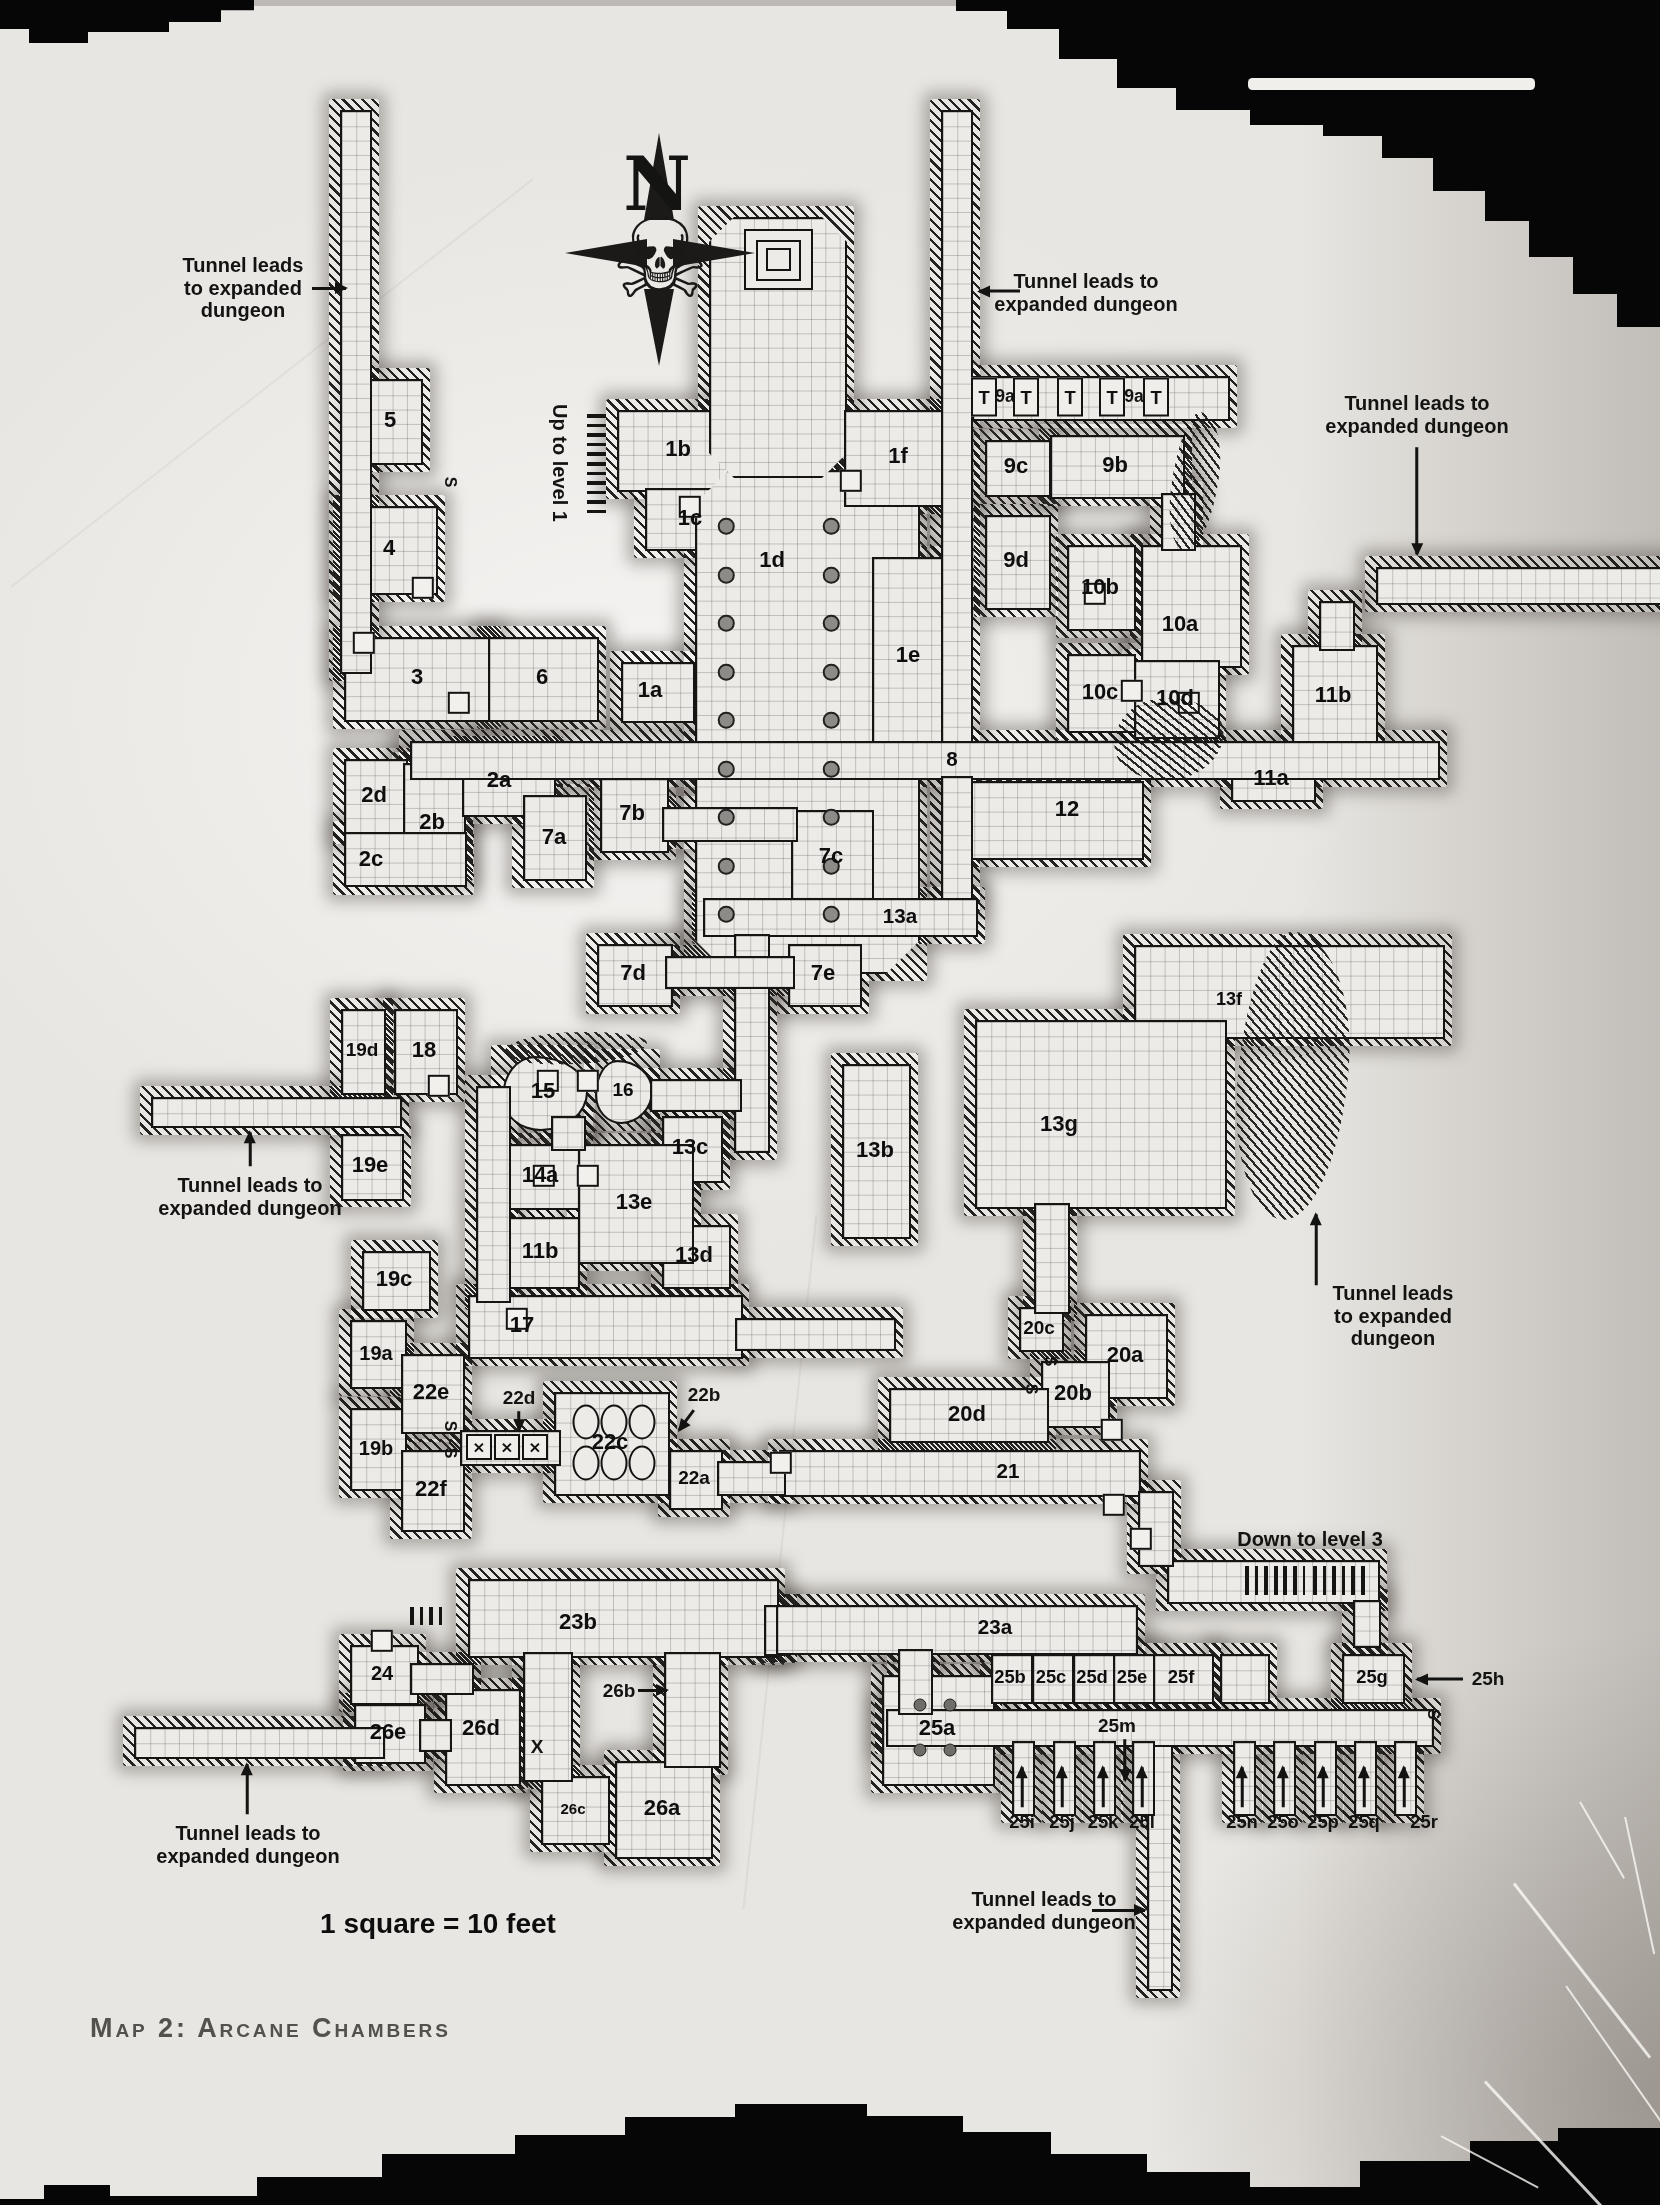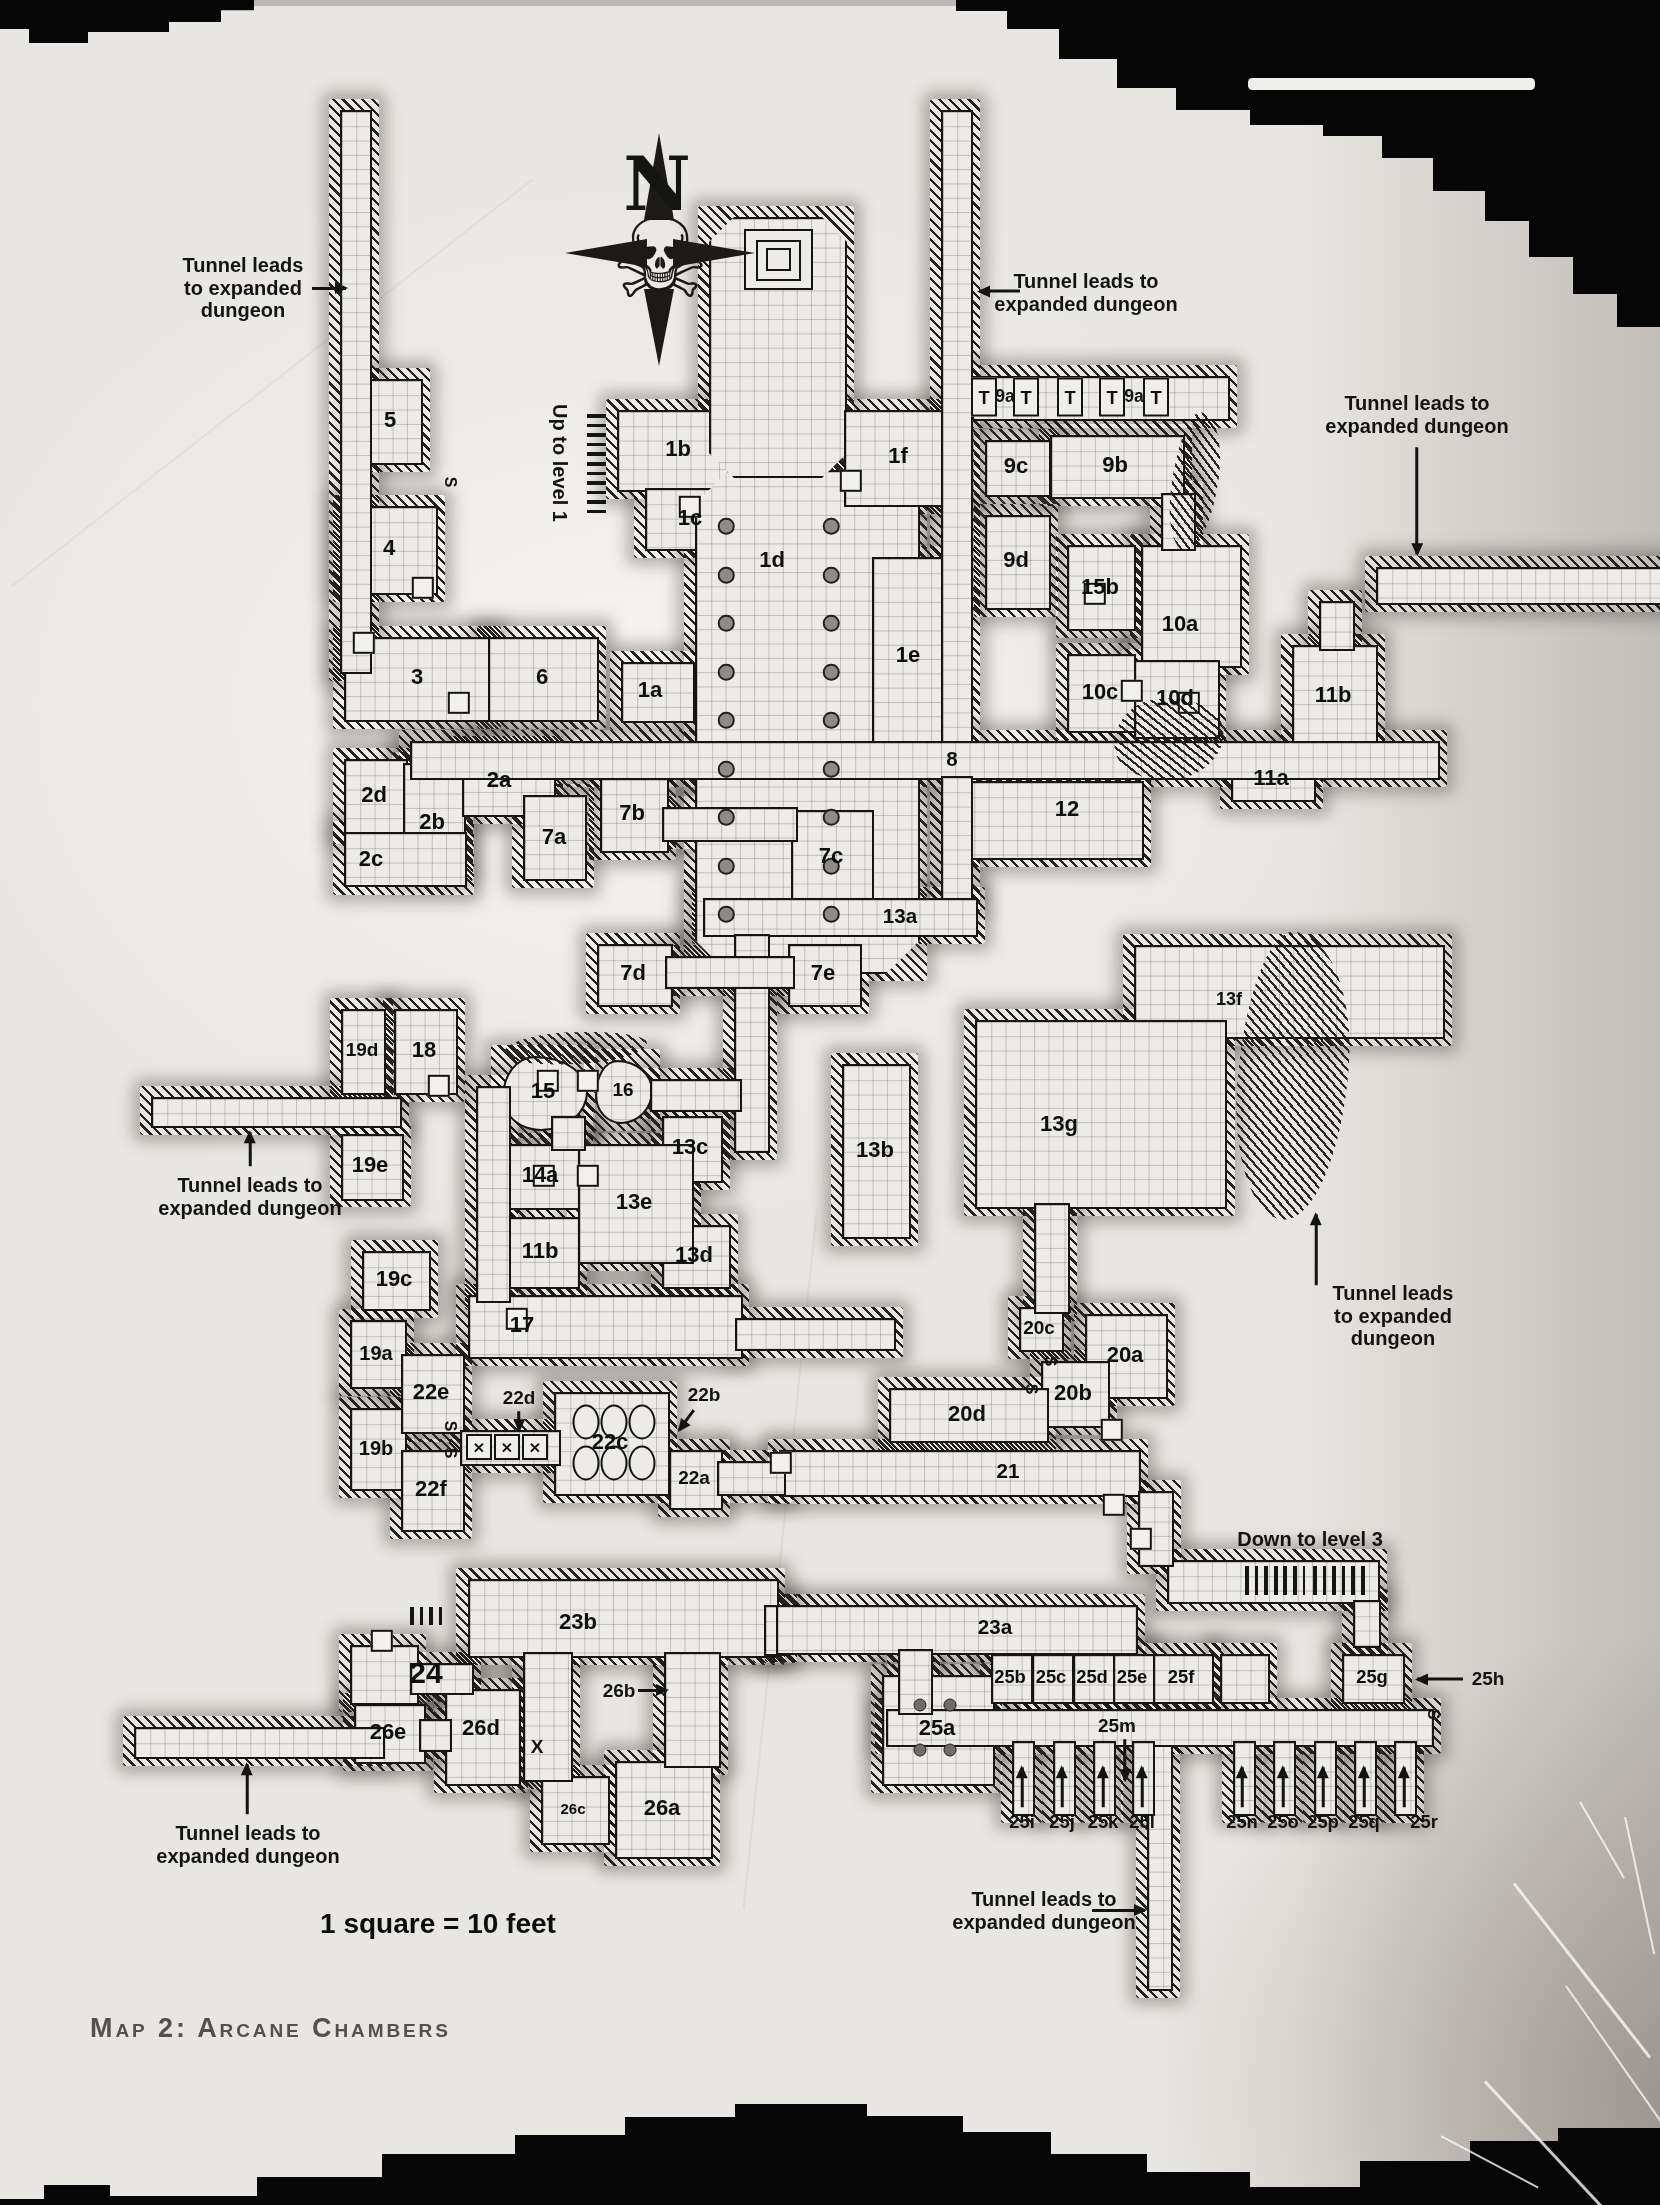--- a/index.html
+++ b/index.html
@@ -379,21 +379,21 @@
       <div class="rlabel" style="left: 542px; top: 677px; font-size: 22px;">6</div>
       <div class="rlabel" style="left: 650px; top: 690px; font-size: 22px;">1a</div>
       <div class="rlabel" style="left: 678px; top: 449px; font-size: 22px;">1b</div>
       <div class="rlabel" style="left: 690px; top: 518px; font-size: 22px;">1c</div>
       <div class="rlabel" style="left: 772px; top: 560px; font-size: 22px;">1d</div>
       <div class="rlabel" style="left: 908px; top: 655px; font-size: 22px;">1e</div>
       <div class="rlabel" style="left: 898px; top: 456px; font-size: 22px;">1f</div>
       <div class="rlabel" style="left: 1016px; top: 466px; font-size: 22px;">9c</div>
       <div class="rlabel" style="left: 1115px; top: 465px; font-size: 22px;">9b</div>
       <div class="rlabel" style="left: 1016px; top: 560px; font-size: 22px;">9d</div>
-      <div class="rlabel" style="left: 1100px; top: 587px; font-size: 22px;">15b</div>
+      <div class="rlabel" style="left: 1100px; top: 587px; font-size: 22px;">10b</div>
       <div class="rlabel" style="left: 1180px; top: 624px; font-size: 22px;">10a</div>
       <div class="rlabel" style="left: 1100px; top: 692px; font-size: 22px;">10c</div>
       <div class="rlabel" style="left: 1175px; top: 698px; font-size: 22px;">10d</div>
       <div class="rlabel" style="left: 1333px; top: 695px; font-size: 22px;">11b</div>
       <div class="rlabel" style="left: 1271px; top: 778px; font-size: 22px;">11a</div>
       <div class="rlabel" style="left: 1067px; top: 809px; font-size: 22px;">12</div>
       <div class="rlabel" style="left: 374px; top: 795px; font-size: 22px;">2d</div>
       <div class="rlabel" style="left: 432px; top: 822px; font-size: 22px;">2b</div>
       <div class="rlabel" style="left: 499px; top: 780px; font-size: 22px;">2a</div>
       <div class="rlabel" style="left: 371px; top: 859px; font-size: 22px;">2c</div>
@@ -421,21 +421,21 @@
       <div class="rlabel" style="left: 376px; top: 1448px; font-size: 20px;">19b</div>
       <div class="rlabel" style="left: 431px; top: 1392px; font-size: 22px;">22e</div>
       <div class="rlabel" style="left: 431px; top: 1489px; font-size: 22px;">22f</div>
       <div class="rlabel" style="left: 610px; top: 1442px; font-size: 22px;">22c</div>
       <div class="rlabel" style="left: 694px; top: 1478px; font-size: 19px;">22a</div>
       <div class="rlabel" style="left: 1039px; top: 1328px; font-size: 19px;">20c</div>
       <div class="rlabel" style="left: 1125px; top: 1355px; font-size: 22px;">20a</div>
       <div class="rlabel" style="left: 1073px; top: 1393px; font-size: 22px;">20b</div>
       <div class="rlabel" style="left: 967px; top: 1414px; font-size: 22px;">20d</div>
       <div class="rlabel" style="left: 578px; top: 1622px; font-size: 22px;">23b</div>
-      <div class="rlabel" style="left: 382px; top: 1673px; font-size: 30px; margin-left: 44px;">24</div>
+      <div class="rlabel" style="left: 382px; top: 1673px; font-size: 20px;">24</div>
       <div class="rlabel" style="left: 388px; top: 1732px; font-size: 22px;">26e</div>
       <div class="rlabel" style="left: 481px; top: 1728px; font-size: 22px;">26d</div>
       <div class="rlabel" style="left: 573px; top: 1808px; font-size: 15px;">26c</div>
       <div class="rlabel" style="left: 662px; top: 1808px; font-size: 22px;">26a</div>
       <div class="rlabel" style="left: 937px; top: 1728px; font-size: 22px;">25a</div>
       <div class="rlabel" style="left: 1010px; top: 1677px; font-size: 18.4px;">25b</div>
       <div class="rlabel" style="left: 1051px; top: 1677px; font-size: 18.4px;">25c</div>
       <div class="rlabel" style="left: 1092px; top: 1677px; font-size: 18.4px;">25d</div>
       <div class="rlabel" style="left: 1132px; top: 1677px; font-size: 18.4px;">25e</div>
       <div class="rlabel" style="left: 1181px; top: 1677px; font-size: 18.4px;">25f</div>

